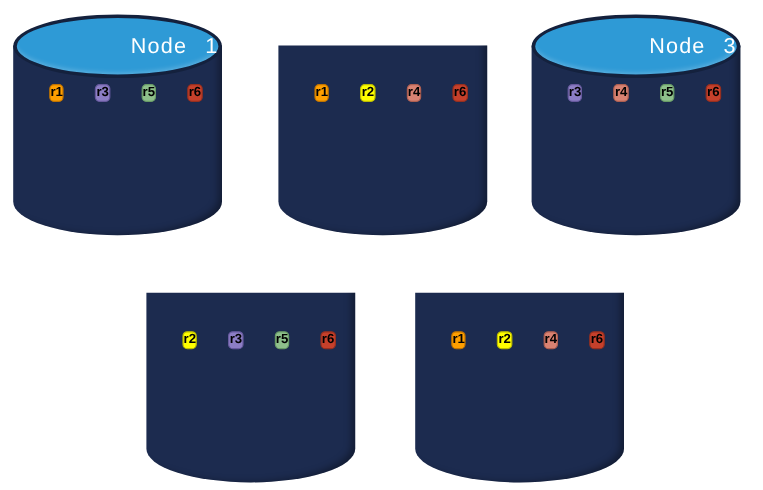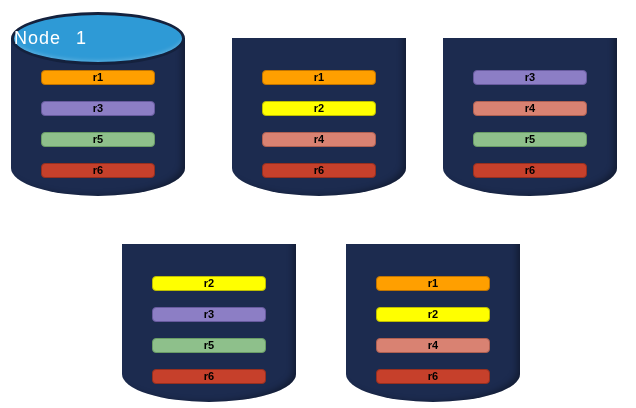--- a/index.html
+++ b/index.html
@@ -30,33 +30,33 @@
     background:var(--cylinder-body);
     border-bottom-left-radius:50% 28px;
     border-bottom-right-radius:50% 28px;
     box-shadow:inset -6px -3px 6px -3px rgba(0,0,0,0.35);
   }
   .cyl-top{
     position:absolute;top:0;left:0;right:0;height:53px;
     background:var(--cylinder-top);
     border:3px solid var(--cylinder-outline);
     border-radius:50%;
-    display:flex;align-items:center;justify-content:flex-start;
+    display:flex;align-items:center;justify-content:flex-end;
     box-shadow:inset 0 -3px 4px -2px rgba(255,255,255,0.25);
   }
   .cyl-title{
     color:var(--title-text);
     font-size:18px;
     letter-spacing:1px;
     word-spacing:9px;
     white-space:nowrap;
   }
   .bars{
     position:absolute;left:30px;right:30px;top:58px;
-    display:flex;flex-direction:column;gap:16px;
+    display:flex;flex-direction:row;gap:26px;
   }
   .bar{
     height:15px;
     border:1px solid rgba(0,0,0,0.35);
     border-radius:4px;
     display:flex;align-items:center;justify-content:center;
     font-size:11px;font-weight:bold;line-height:1;
     color:var(--bar-text);
   }
 </style>
@@ -83,20 +83,23 @@
     <div class="bars">
       <div class="bar" style="background: rgb(255, 159, 0); border-color: rgb(192, 115, 0);">r1</div>
       <div class="bar" style="background: rgb(255, 255, 0); border-color: rgb(189, 189, 0);">r2</div>
       <div class="bar" style="background: rgb(217, 130, 114); border-color: rgb(174, 95, 81);">r4</div>
       <div class="bar" style="background: rgb(198, 64, 43); border-color: rgb(150, 47, 31);">r6</div>
     </div>
   </div>
 
   <div class="cylinder pos-3">
     <div class="cyl-body"></div>
+    <div class="cyl-top">
+      <span class="cyl-title">Node 3</span>
+    </div>
     <div class="bars">
       <div class="bar" style="background: rgb(140, 126, 197); border-color: rgb(103, 90, 158);">r3</div>
       <div class="bar" style="background: rgb(217, 130, 114); border-color: rgb(174, 95, 81);">r4</div>
       <div class="bar" style="background: rgb(142, 192, 139); border-color: rgb(105, 156, 102);">r5</div>
       <div class="bar" style="background: rgb(198, 64, 43); border-color: rgb(150, 47, 31);">r6</div>
     </div>
   </div>
 
   <div class="cylinder pos-4">
     <div class="cyl-body"></div>

